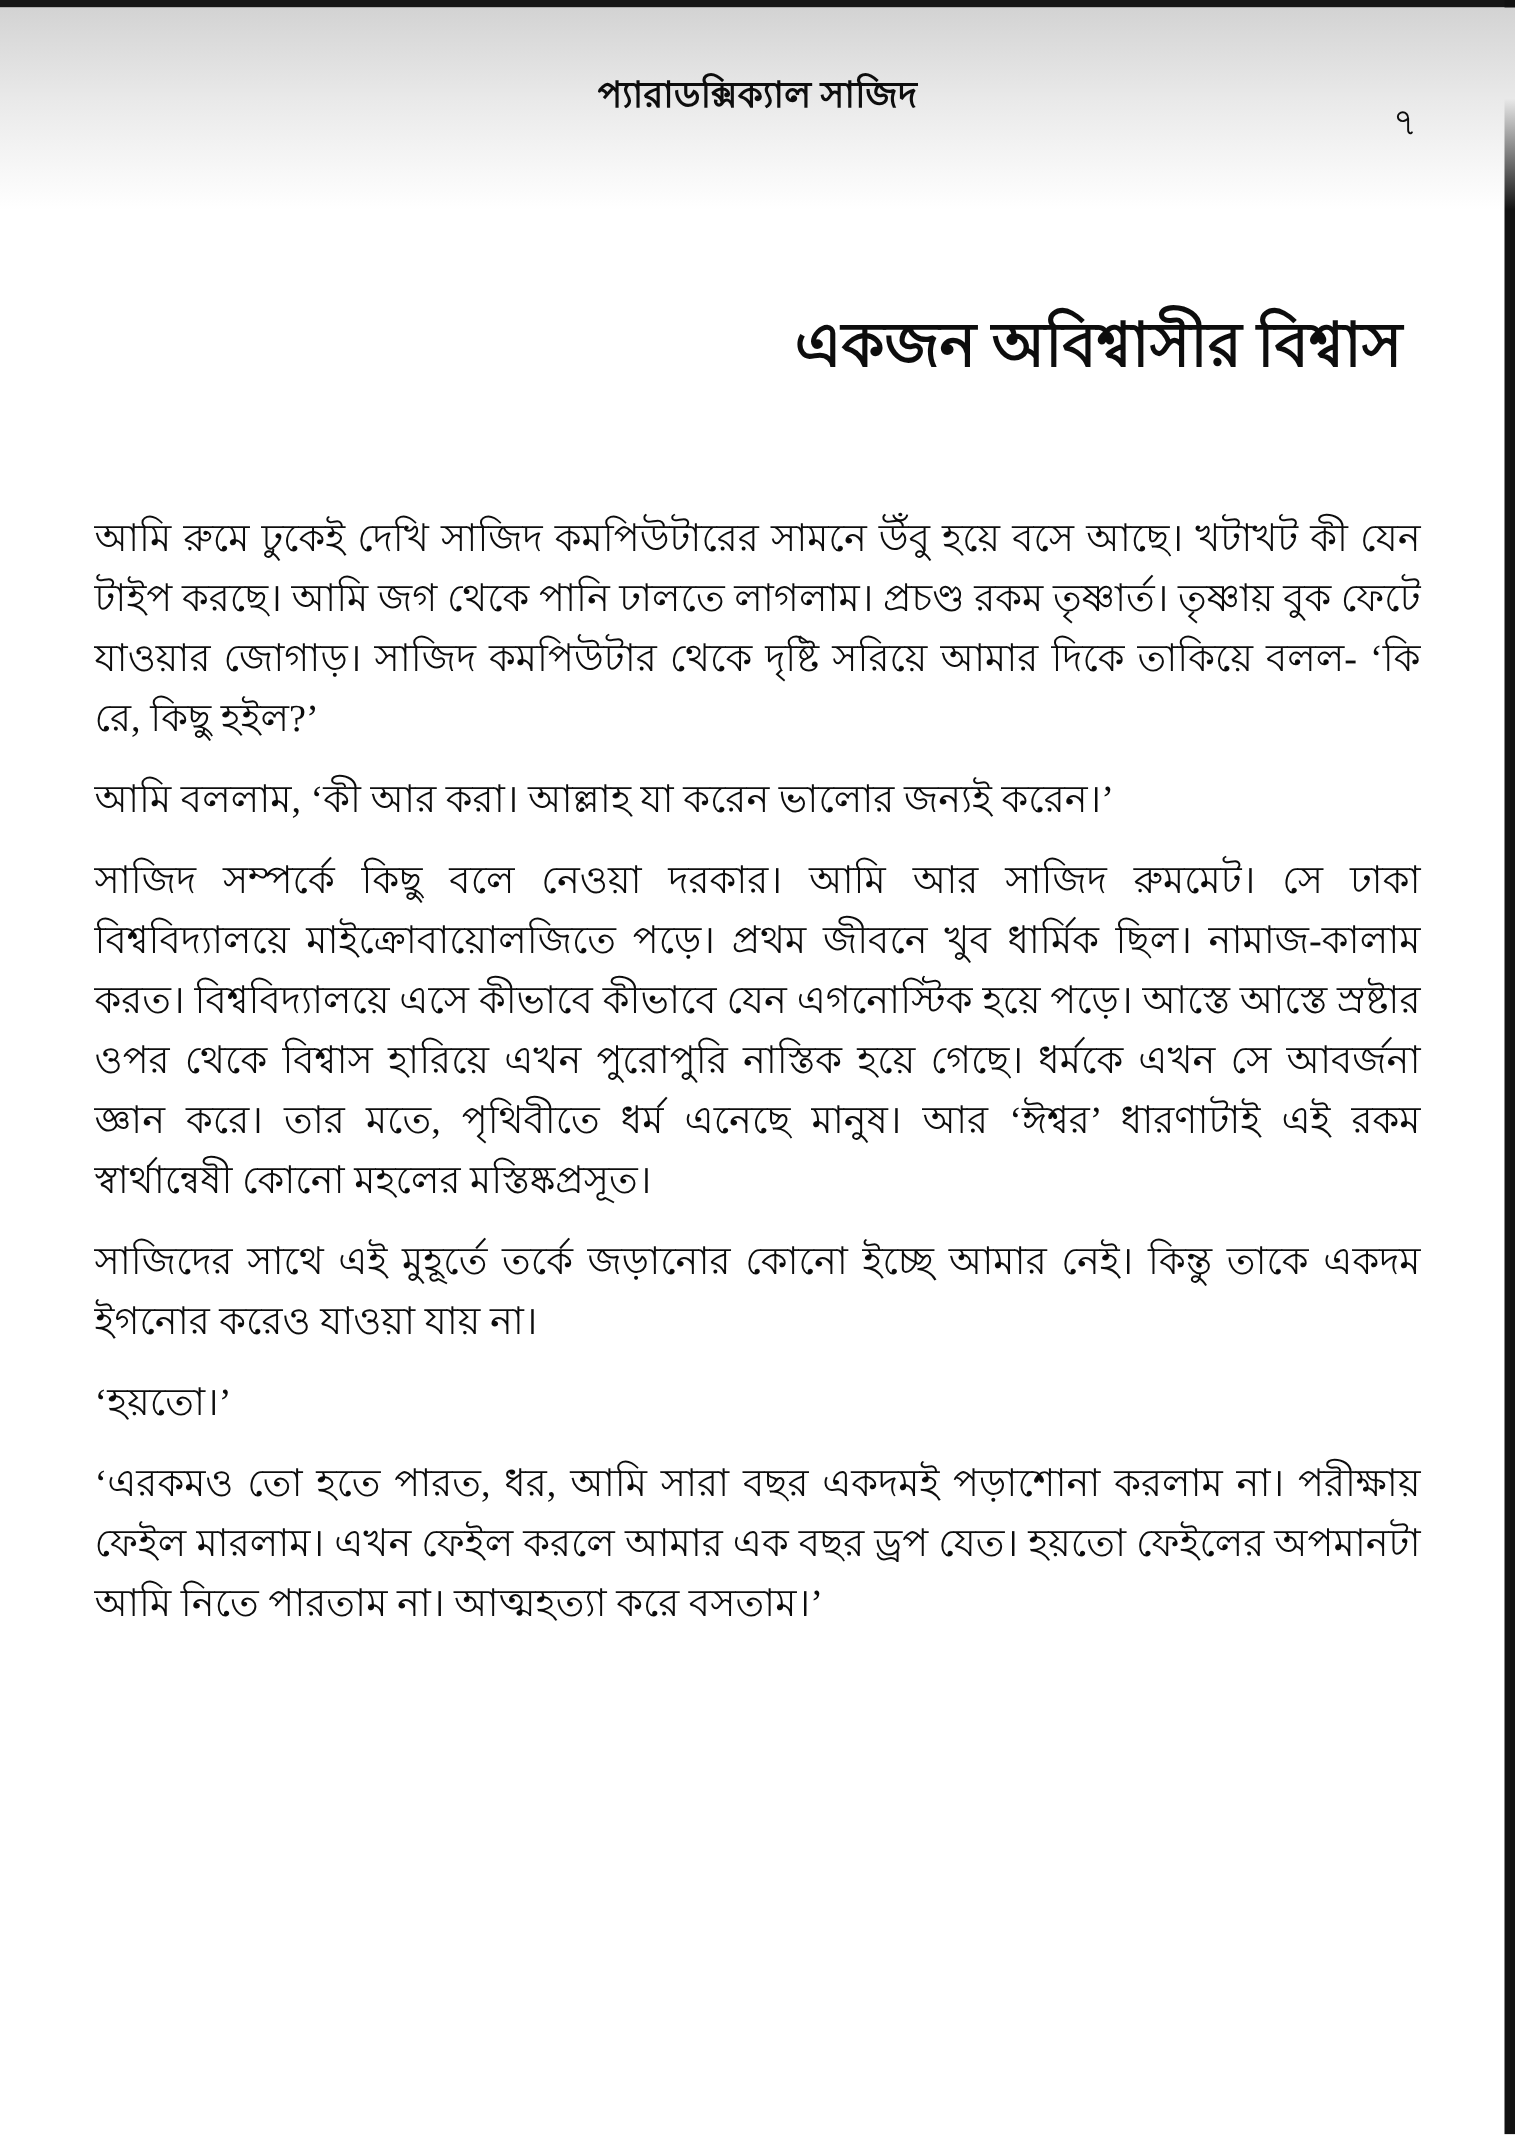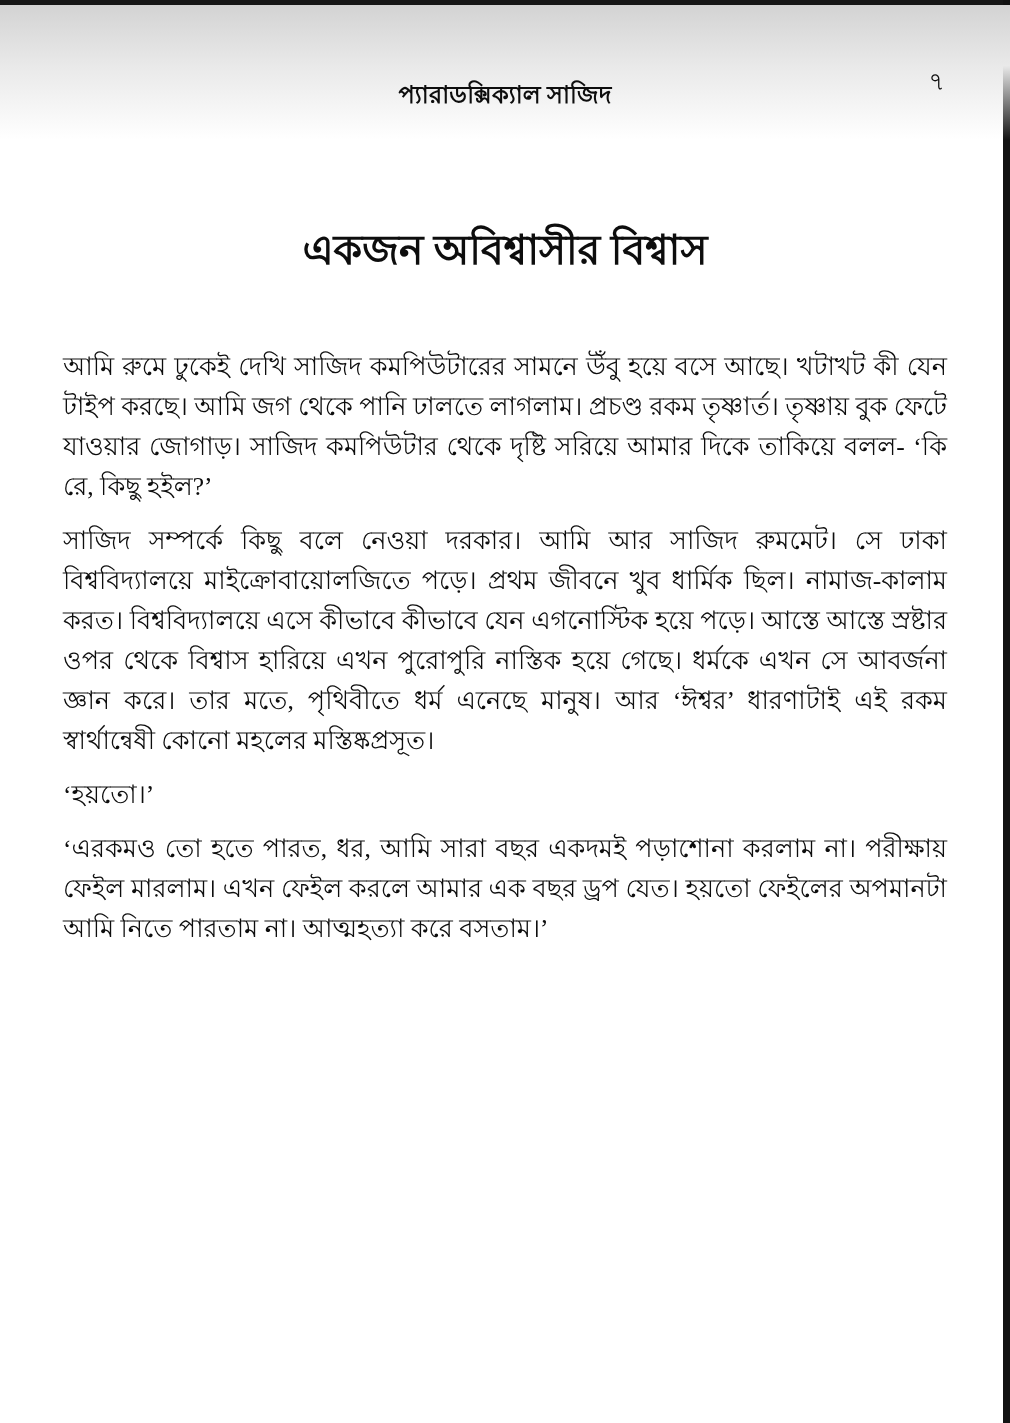--- a/index.html
+++ b/index.html
@@ -39,37 +39,37 @@
   }
   .content {
     position: absolute;
     left: 63px;
     top: 0;
     width: 884px;
     height: 100%;
   }
   .running-header {
     position: relative;
-    padding-top: 76px;
+    padding-top: 44px;
     text-align: center;
     font-size: 24px;
     font-weight: 700;
     letter-spacing: 0.2px;
   }
   .page-number {
     position: absolute;
     right: 2px;
     top: 62px;
     font-size: 25px;
     font-weight: 400;
   }
   .chapter-title {
-    margin: 0;
+    margin: 12px;
     padding-top: 110px;
-    text-align: center;
+    text-align: right;
     font-size: 41px;
     font-weight: 700;
     line-height: 1.2;
   }
   .body-text {
     padding-top: 72px;
   }
   .body-text p {
     margin: 0 0 14px 0;
     font-size: 25.5px;
@@ -90,19 +90,21 @@
 
     <div class="running-header">
       <span>প্যারাডক্সিক্যাল সাজিদ</span>
       <span class="page-number">৭</span>
     </div>
 
     <h1 class="chapter-title">একজন অবিশ্বাসীর বিশ্বাস</h1>
 
     <div class="body-text">
       <p>আমি রুমে ঢুকেই দেখি সাজিদ কমপিউটারের সামনে উঁবু হয়ে বসে আছে। খটাখট কী যেন টাইপ করছে। আমি জগ থেকে পানি ঢালতে লাগলাম। প্রচণ্ড রকম তৃষ্ণার্ত। তৃষ্ণায় বুক ফেটে যাওয়ার জোগাড়। সাজিদ কমপিউটার থেকে দৃষ্টি সরিয়ে আমার দিকে তাকিয়ে বলল- ‘কি রে, কিছু হইল?’</p>
+      <p>আমি বললাম, ‘কী আর করা। আল্লাহ যা করেন ভালোর জন্যই করেন।’</p>
       <p>সাজিদ সম্পর্কে কিছু বলে নেওয়া দরকার। আমি আর সাজিদ রুমমেট। সে ঢাকা বিশ্ববিদ্যালয়ে মাইক্রোবায়োলজিতে পড়ে। প্রথম জীবনে খুব ধার্মিক ছিল। নামাজ-কালাম করত। বিশ্ববিদ্যালয়ে এসে কীভাবে কীভাবে যেন এগনোস্টিক হয়ে পড়ে। আস্তে আস্তে স্রষ্টার ওপর থেকে বিশ্বাস হারিয়ে এখন পুরোপুরি নাস্তিক হয়ে গেছে। ধর্মকে এখন সে আবর্জনা জ্ঞান করে। তার মতে, পৃথিবীতে ধর্ম এনেছে মানুষ। আর ‘ঈশ্বর’ ধারণাটাই এই রকম স্বার্থান্বেষী কোনো মহলের মস্তিষ্কপ্রসূত।</p>
+      <p>সাজিদের সাথে এই মুহূর্তে তর্কে জড়ানোর কোনো ইচ্ছে আমার নেই। কিন্তু তাকে একদম ইগনোর করেও যাওয়া যায় না।</p>
       <p>‘হয়তো।’</p>
       <p>‘এরকমও তো হতে পারত, ধর, আমি সারা বছর একদমই পড়াশোনা করলাম না। পরীক্ষায় ফেইল মারলাম। এখন ফেইল করলে আমার এক বছর ড্রপ যেত। হয়তো ফেইলের অপমানটা আমি নিতে পারতাম না। আত্মহত্যা করে বসতাম।’</p>
     </div>
 
   </div>
 </div>
 
 </body></html>

